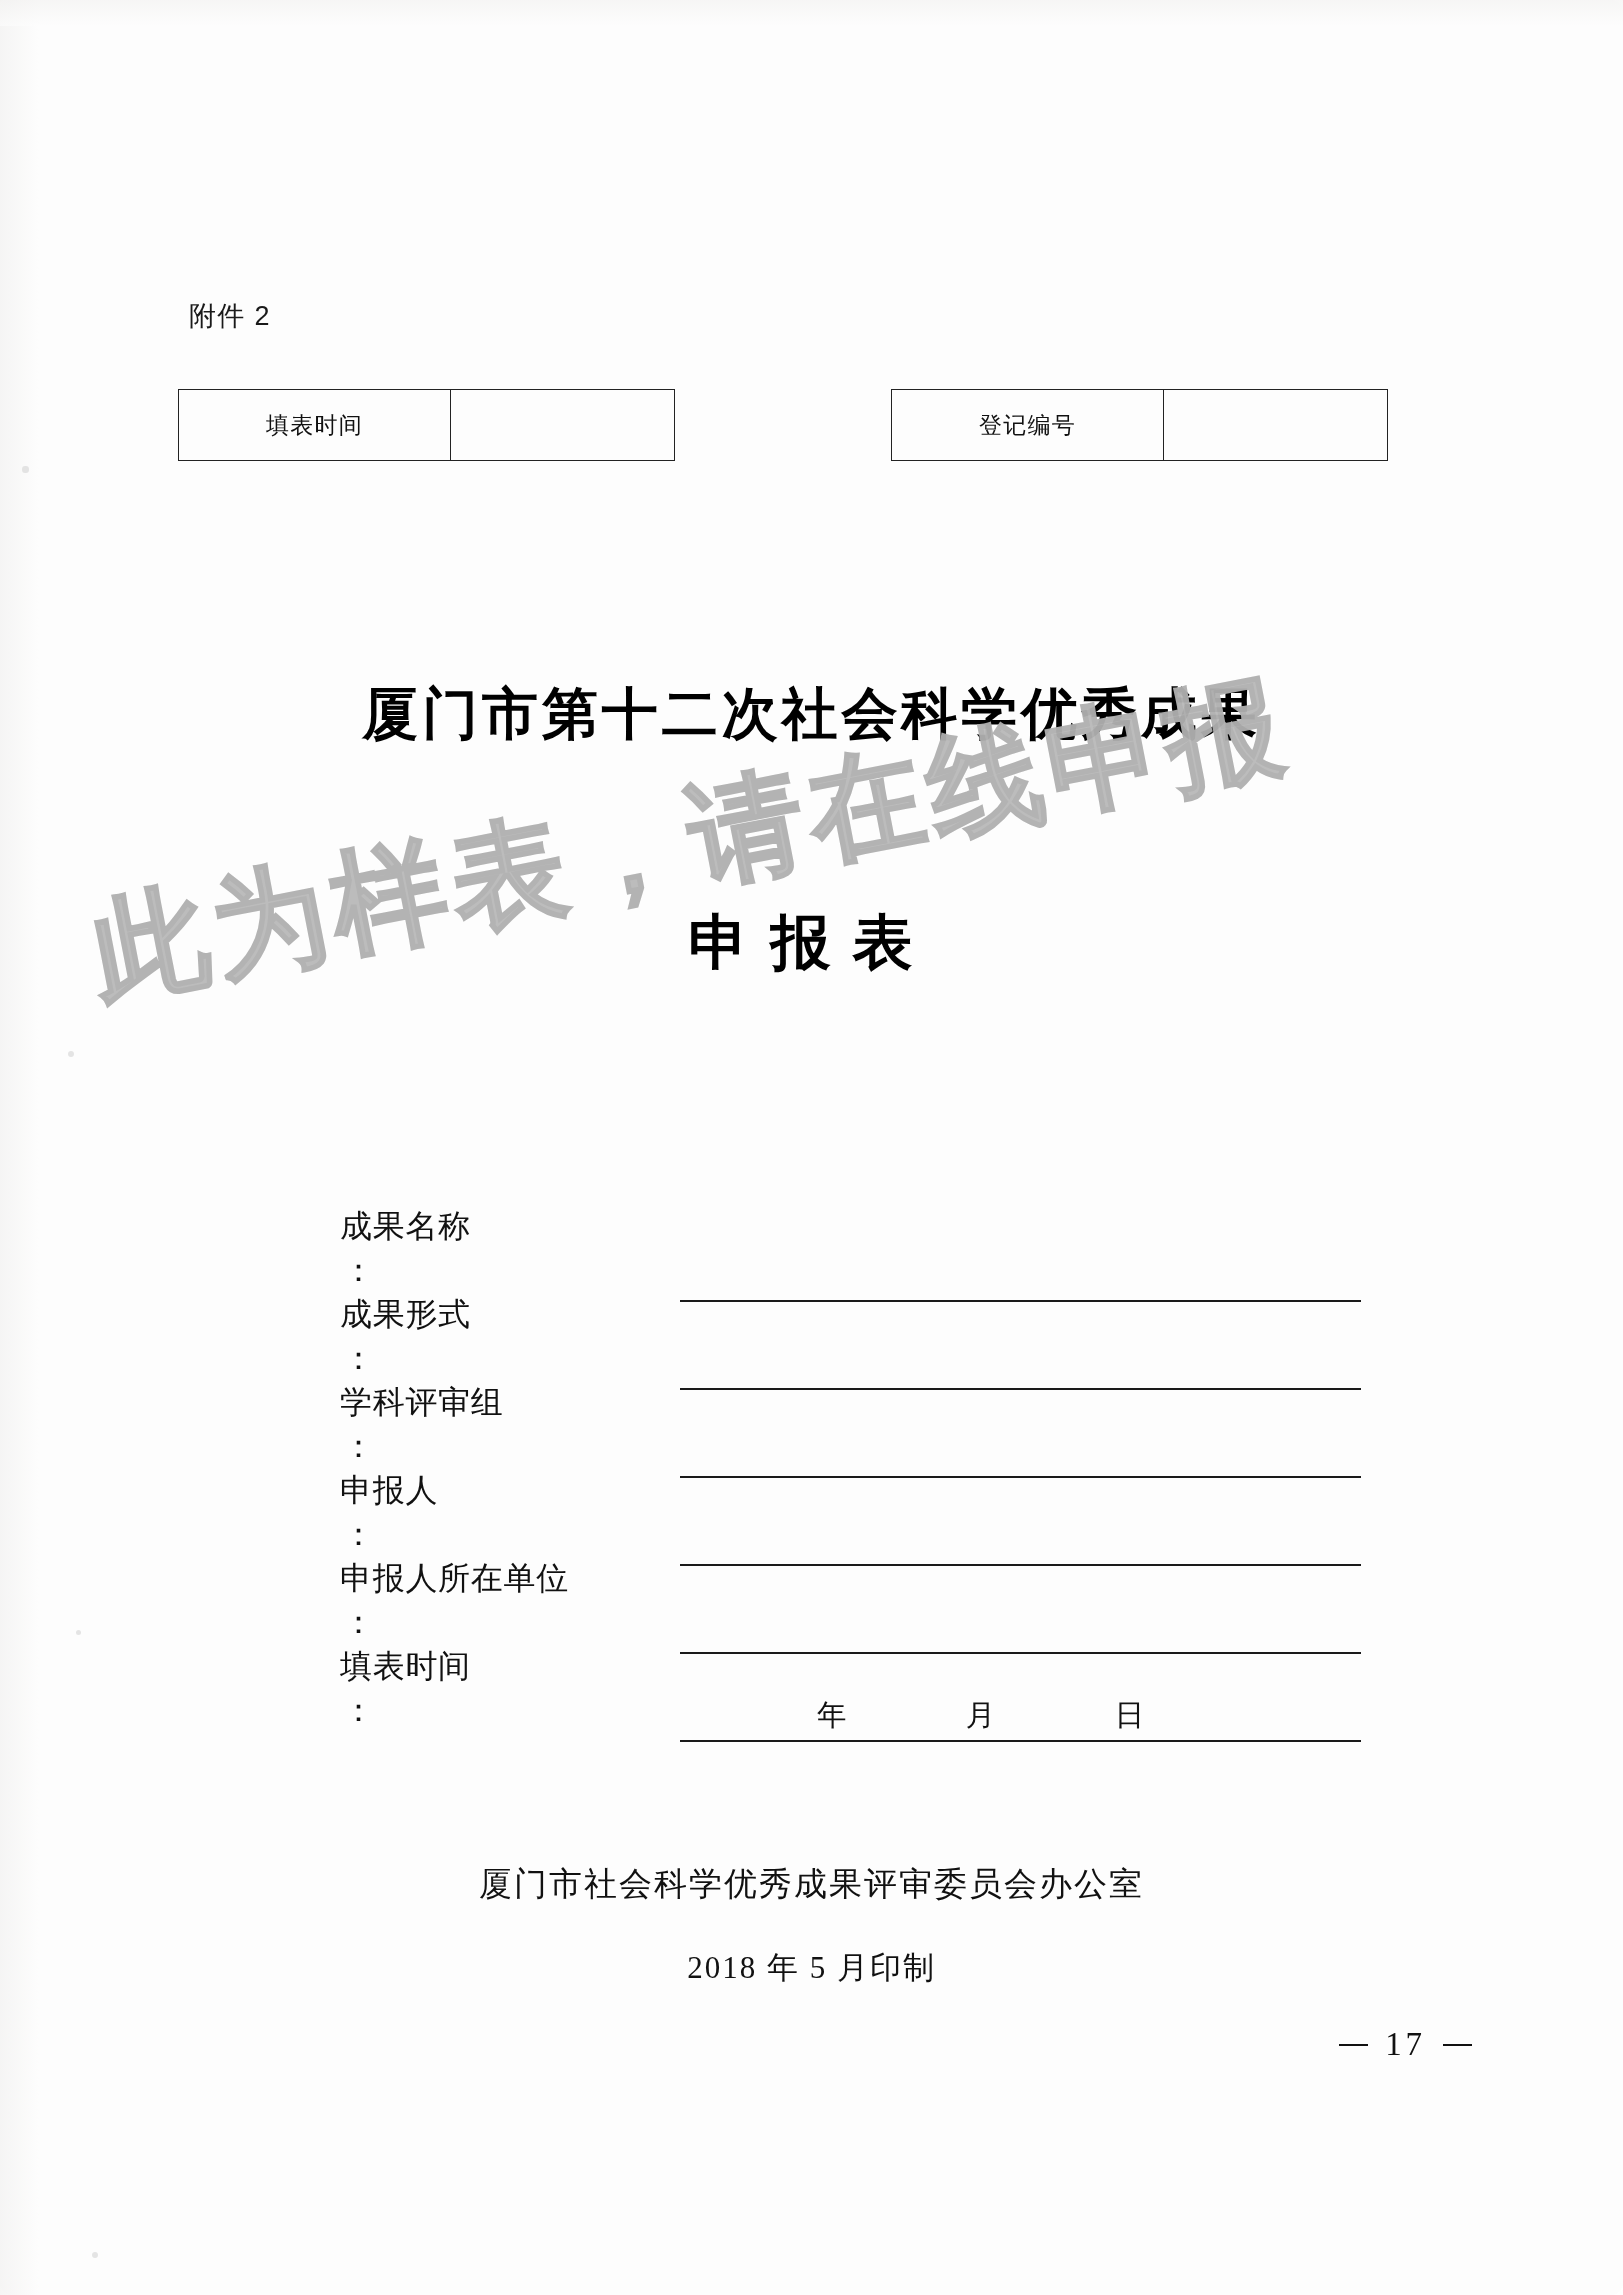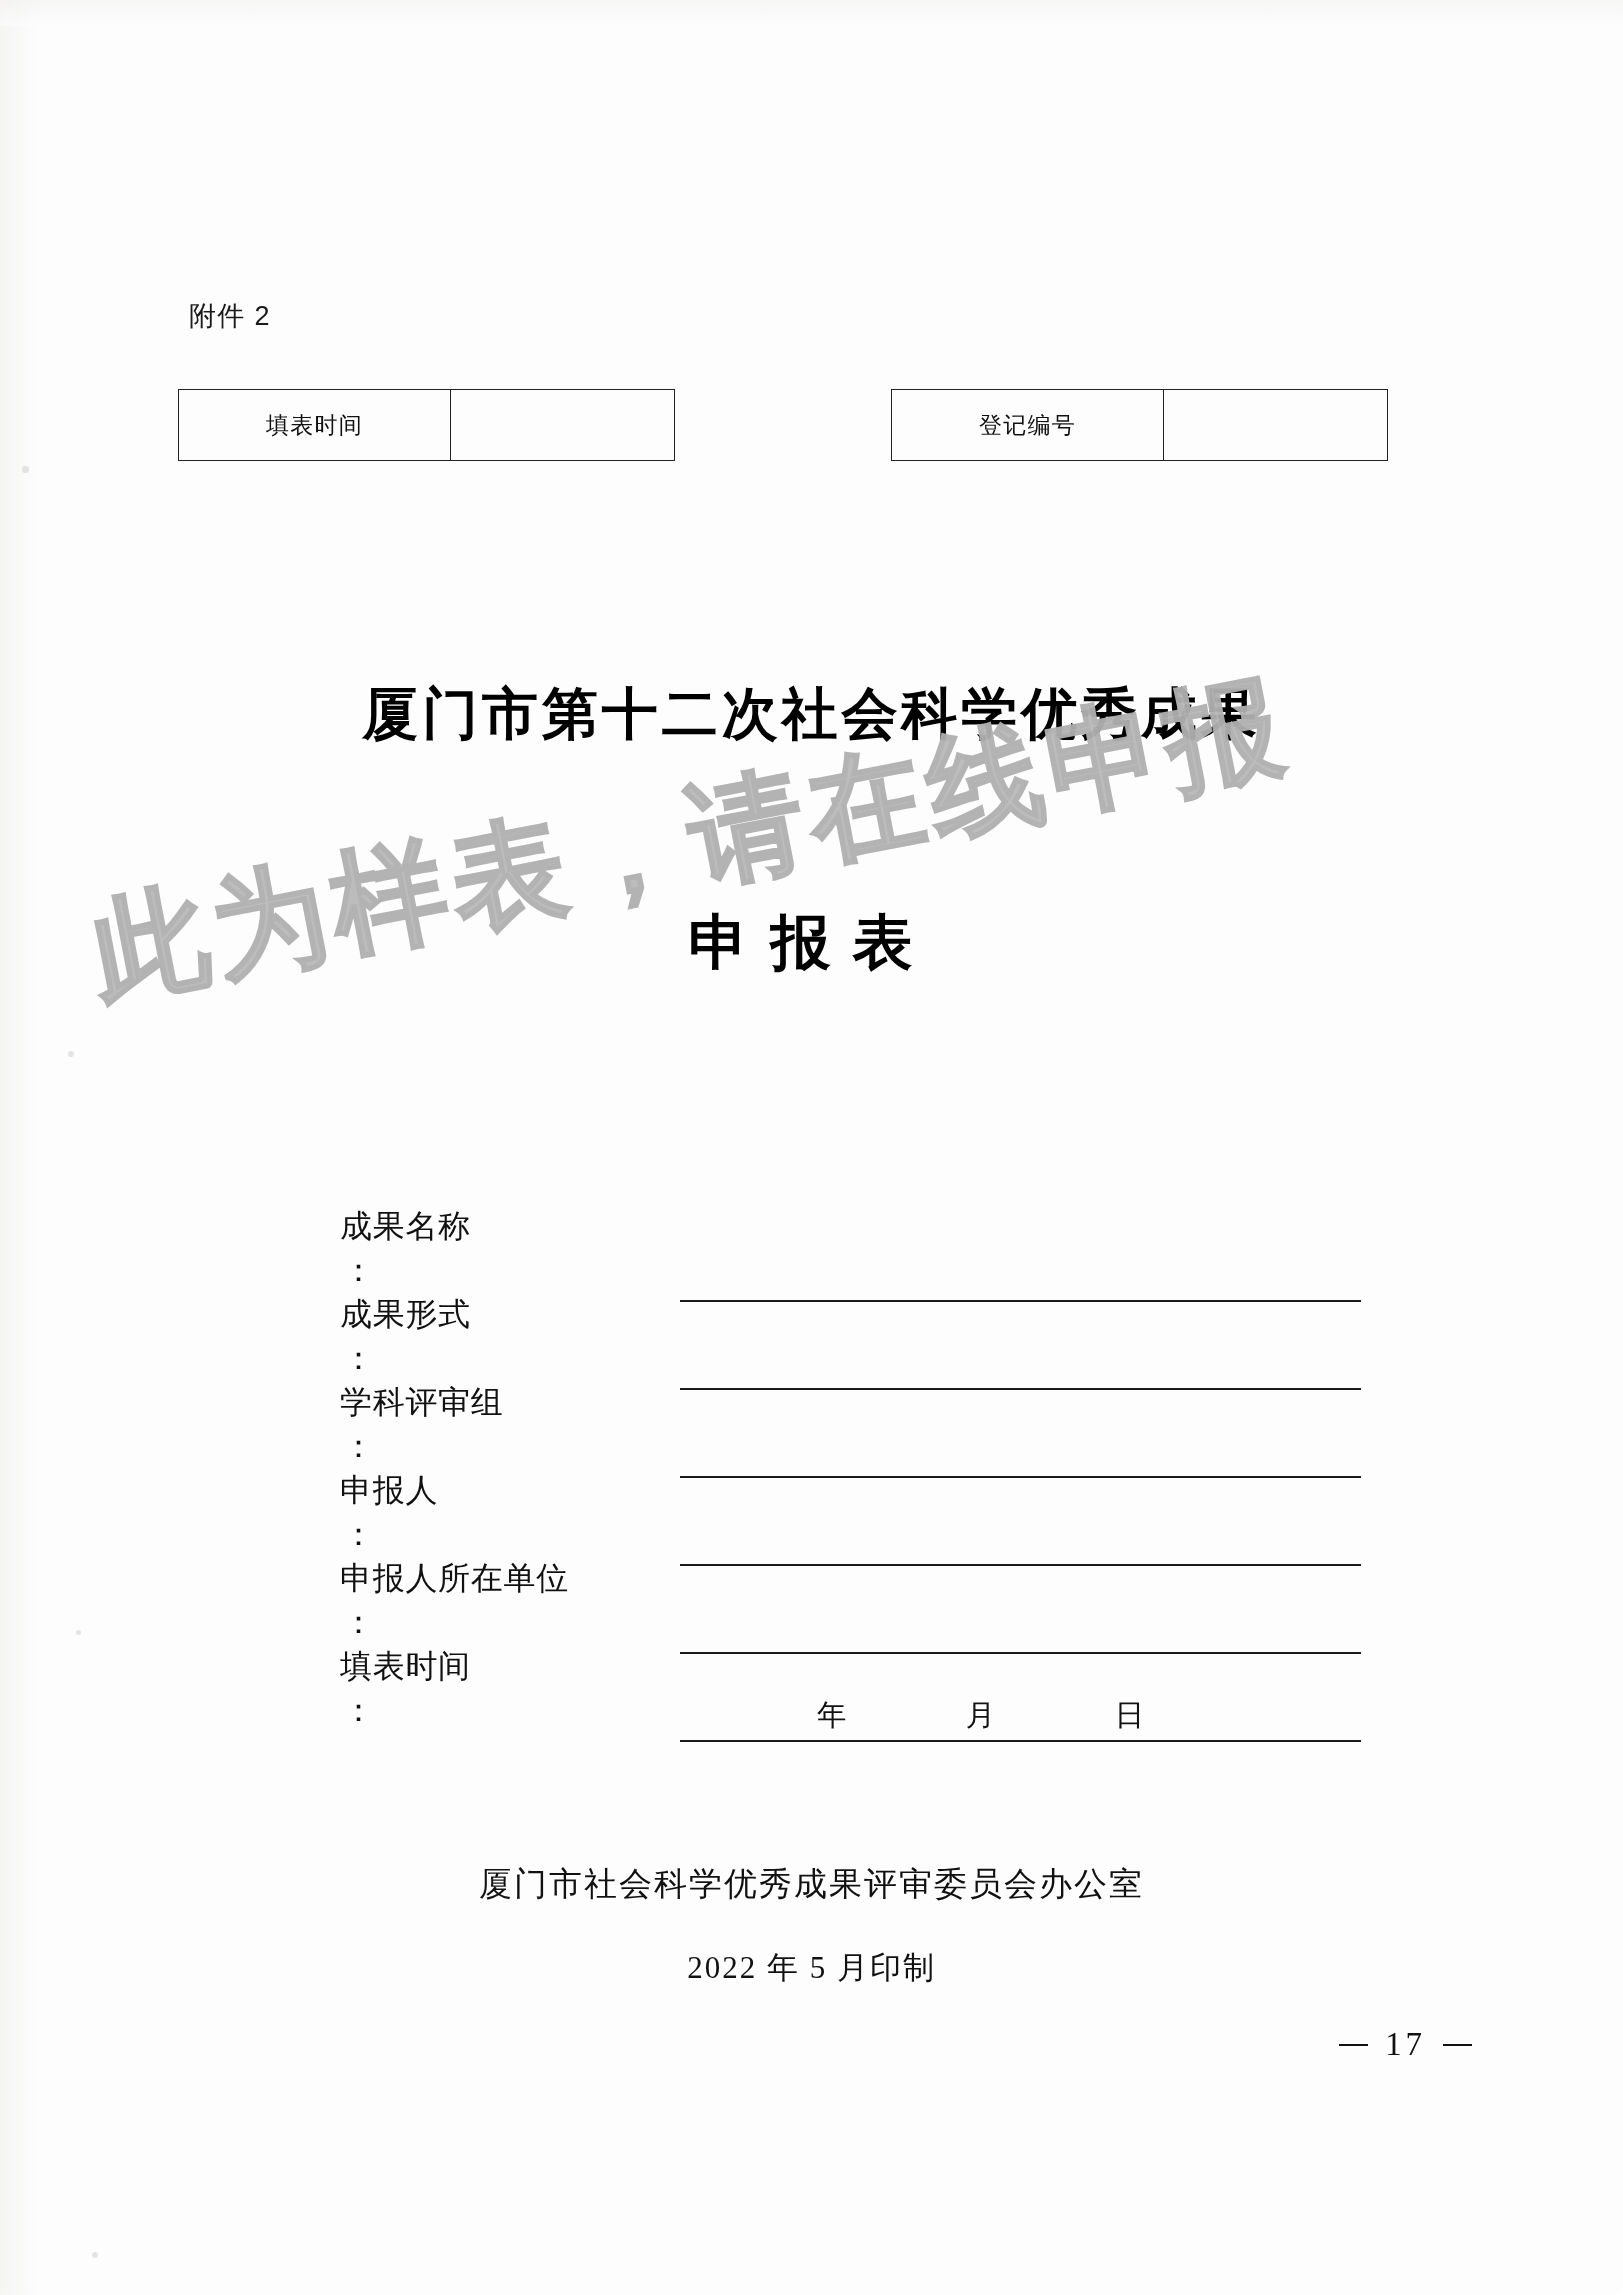--- a/index.html
+++ b/index.html
@@ -315,21 +315,21 @@
         <span class="seg">月</span>
         <span class="seg sp-c"></span>
         <span class="seg">日</span>
       </div>
     </div>
 
   </div>
 
   <div class="footer-org">厦门市社会科学优秀成果评审委员会办公室</div>
 
-  <div class="footer-date">2022 年 5 月印制</div>
+  <div class="footer-date">2018 年 5 月印制</div>
 
   <div class="page-number">
     <span class="dash"></span>
     <span>17</span>
     <span class="dash"></span>
   </div>
 
 </div>
 
 

